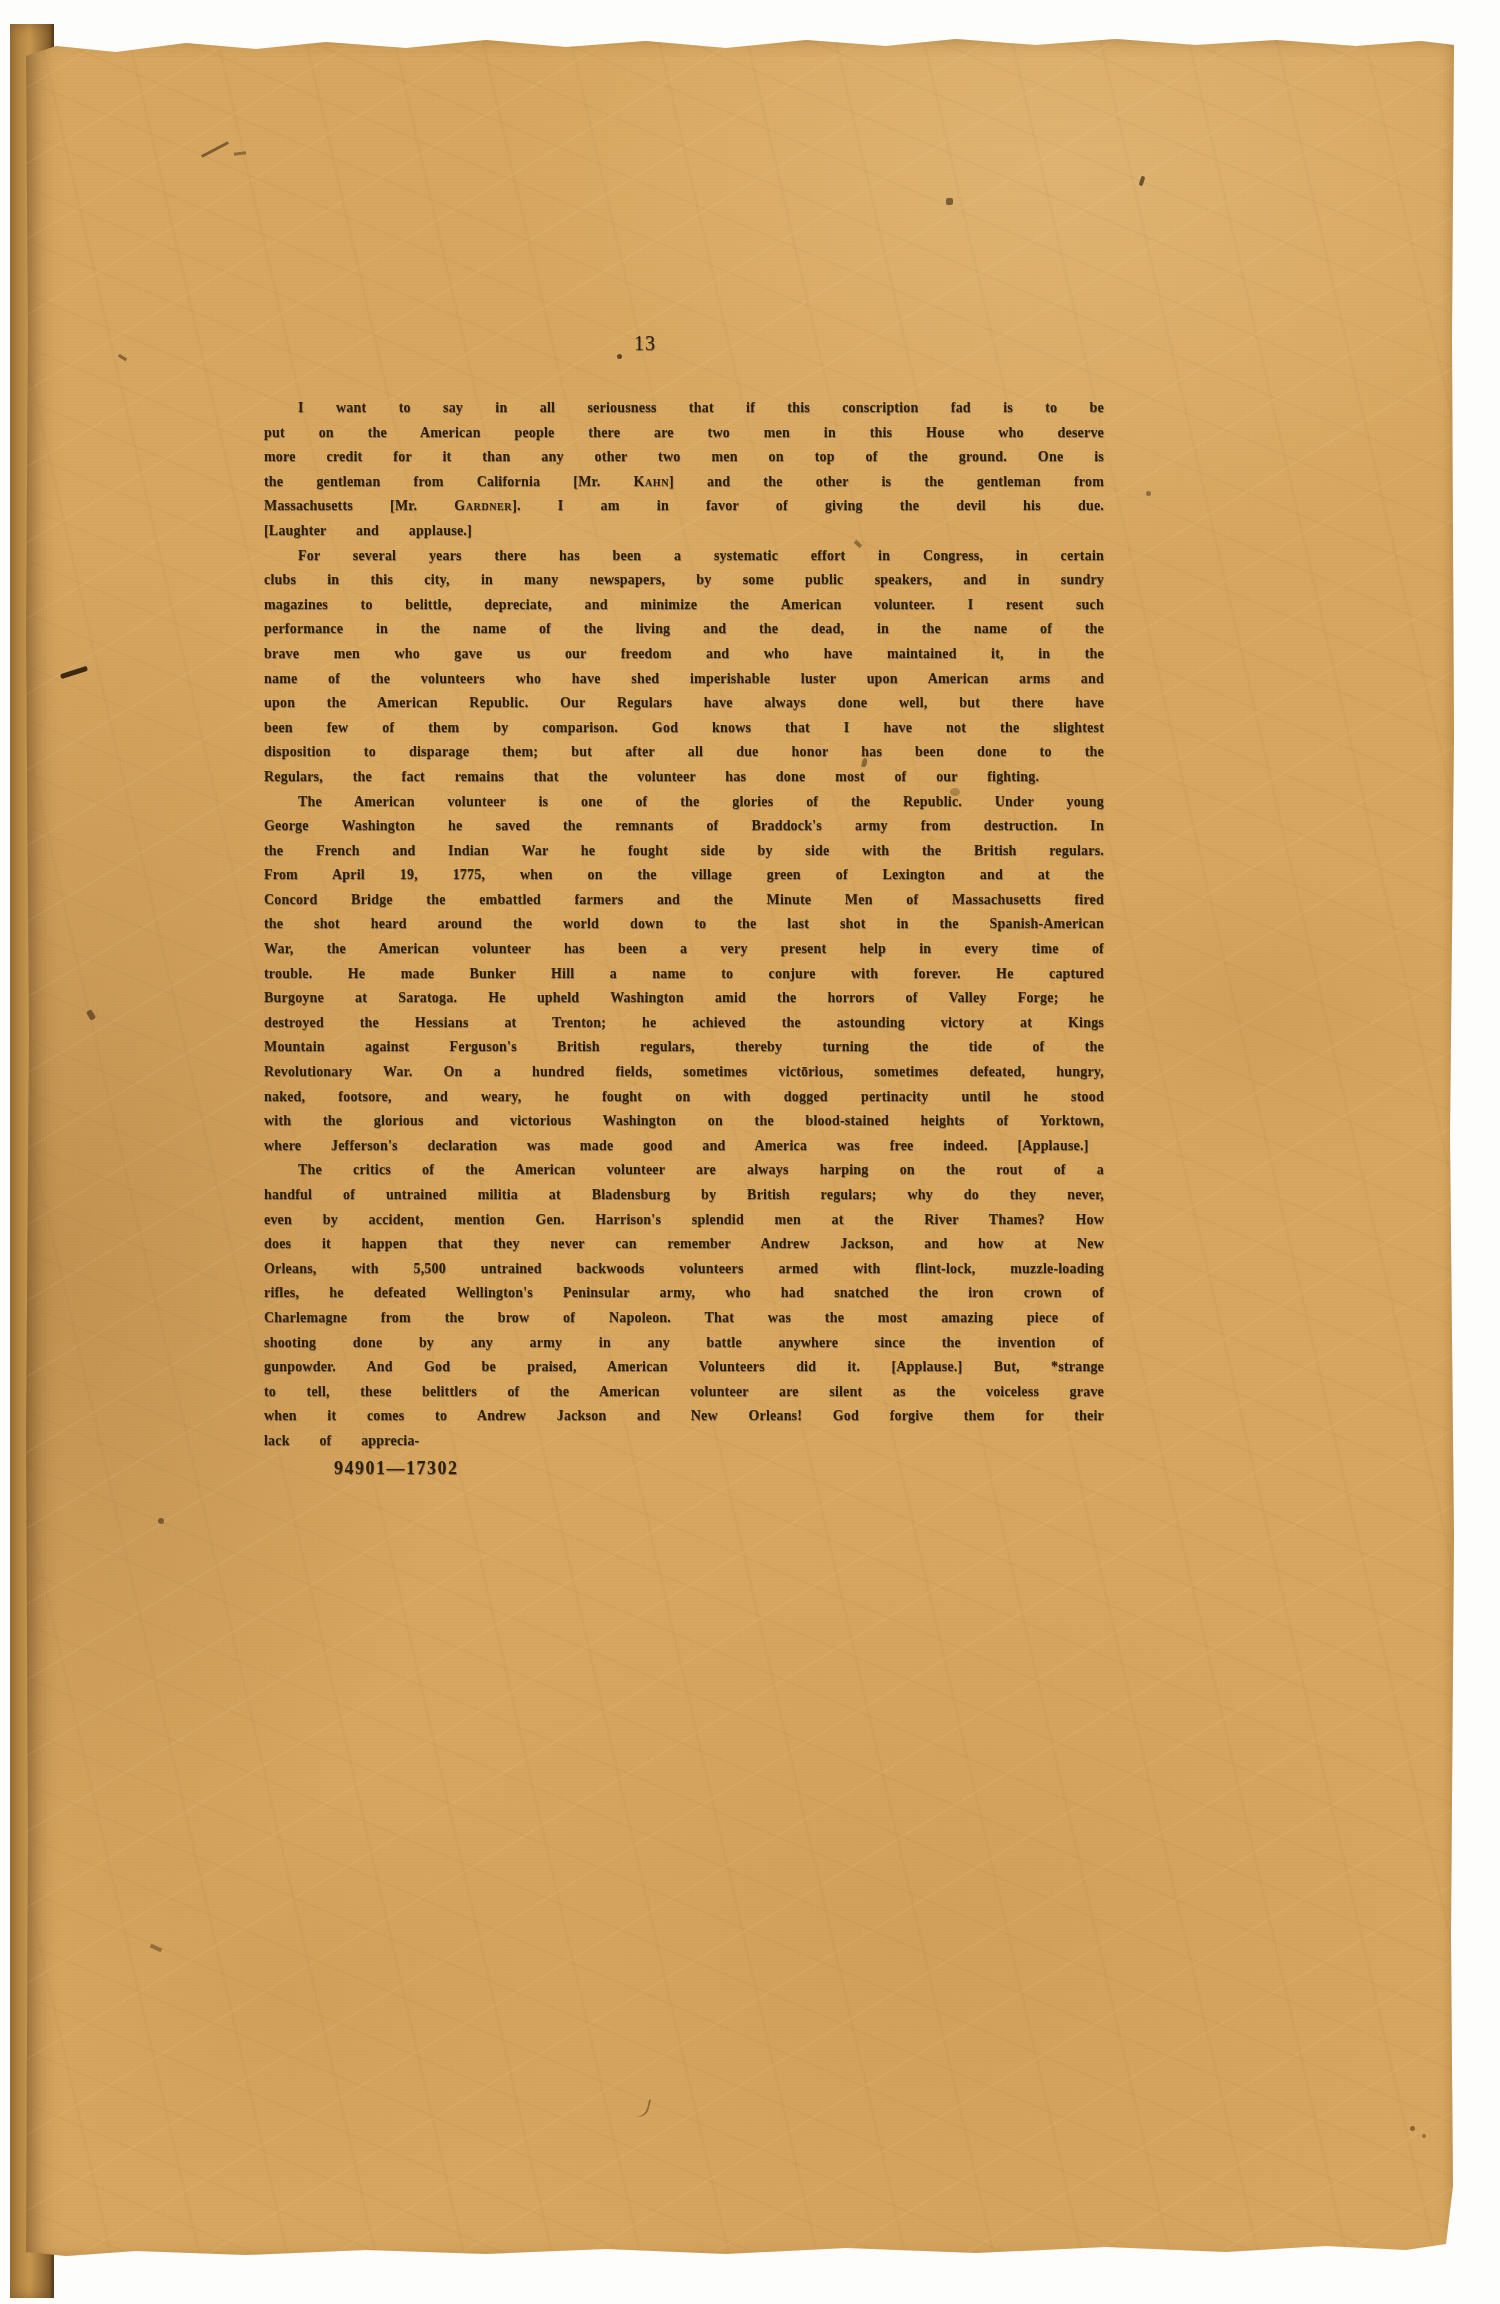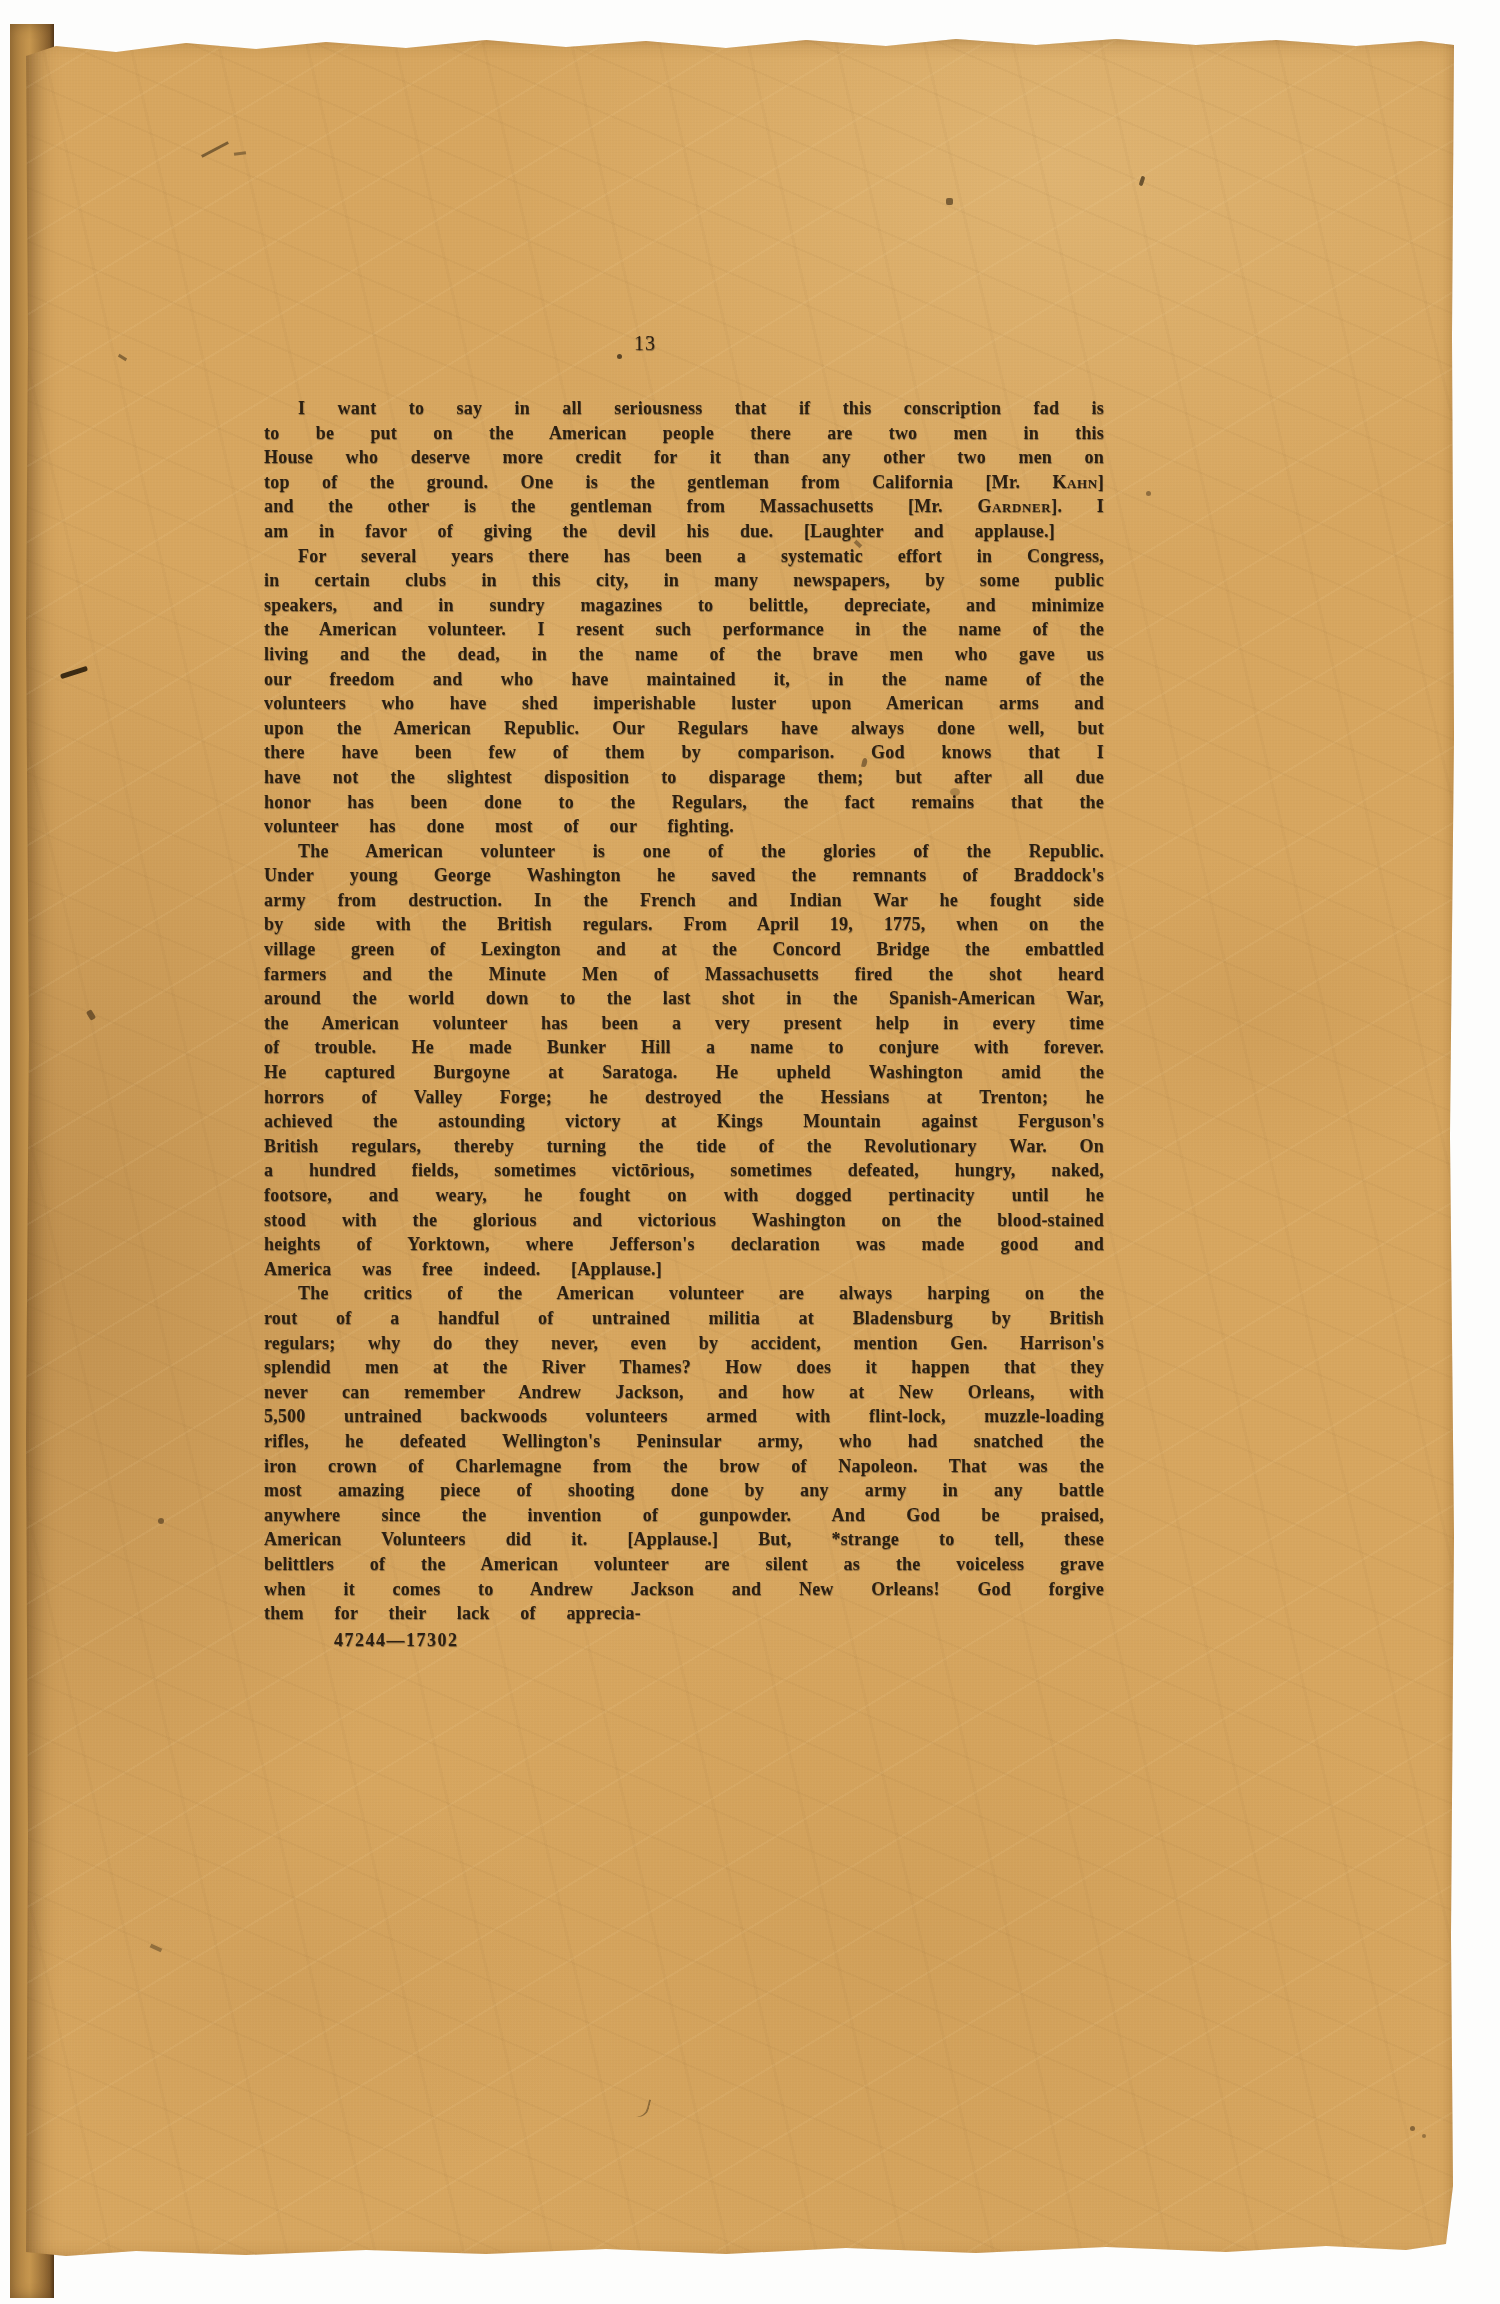--- a/index.html
+++ b/index.html
@@ -52,21 +52,21 @@
 
   .page-number{
     position:absolute;left:608px;top:296px;
     font-size:20px;font-weight:normal;letter-spacing:1px;color:#2b1f12;
     text-shadow:.4px .5px .8px rgba(43,31,18,.55);
   }
 
   .text-block{position:absolute;left:238px;top:360px;width:840px;}
   .text-block p{
     margin:0;text-indent:34px;text-align:justify;
-    font-size:18px;line-height:24.6px;font-weight:bold;color:#2b1f12;
+    font-size:14px;line-height:24.6px;font-weight:bold;color:#2b1f12;
     letter-spacing:.2px;word-spacing:26px;
     text-shadow:.4px .5px .8px rgba(43,31,18,.5);
   }
   .sc{font-variant:small-caps;letter-spacing:.6px;}
   .footer-num{
     margin:4px 0 0 70px;font-size:18px;font-weight:bold;color:#2b1f12;
     letter-spacing:1.5px;word-spacing:normal;
     text-shadow:.4px .5px .8px rgba(43,31,18,.5);
   }
 
@@ -81,21 +81,21 @@
 
   <div class="page">
 
     <div class="page-number">13</div>
 
     <div class="text-block">
       <p><span>I want to say in all seriousness that if this conscription fad is to be put on the American people there are two men in this House who deserve more credit for it than any other two men on top of the ground. One is the gentleman from California [Mr. </span><span class="sc">Kahn</span><span>] and the other is the gentleman from Massachusetts [Mr. </span><span class="sc">Gardner</span><span>]. I am in favor of giving the devil his due. [Laughter and applause.]</span></p>
       <p>For several years there has been a systematic effort in Congress, in certain clubs in this city, in many newspapers, by some public speakers, and in sundry magazines to belittle, depreciate, and minimize the American volunteer. I resent such performance in the name of the living and the dead, in the name of the brave men who gave us our freedom and who have maintained it, in the name of the volunteers who have shed imperishable luster upon American arms and upon the American Republic. Our Regulars have always done well, but there have been few of them by comparison. God knows that I have not the slightest disposition to disparage them; but after all due honor has been done to the Regulars, the fact remains that the volunteer has done most of our fighting.</p>
       <p>The American volunteer is one of the glories of the Republic. Under young George Washington he saved the remnants of Braddock's army from destruction. In the French and Indian War he fought side by side with the British regulars. From April 19, 1775, when on the village green of Lexington and at the Concord Bridge the embattled farmers and the Minute Men of Massachusetts fired the shot heard around the world down to the last shot in the Spanish-American War, the American volunteer has been a very present help in every time of trouble. He made Bunker Hill a name to conjure with forever. He captured Burgoyne at Saratoga. He upheld Washington amid the horrors of Valley Forge; he destroyed the Hessians at Trenton; he achieved the astounding victory at Kings Mountain against Ferguson's British regulars, thereby turning the tide of the Revolutionary War. On a hundred fields, sometimes victōrious, sometimes defeated, hungry, naked, footsore, and weary, he fought on with dogged pertinacity until he stood with the glorious and victorious Washington on the blood-stained heights of Yorktown, where Jefferson's declaration was made good and America was free indeed. [Applause.]</p>
       <p>The critics of the American volunteer are always harping on the rout of a handful of untrained militia at Bladensburg by British regulars; why do they never, even by accident, mention Gen. Harrison's splendid men at the River Thames? How does it happen that they never can remember Andrew Jackson, and how at New Orleans, with 5,500 untrained backwoods volunteers armed with flint-lock, muzzle-loading rifles, he defeated Wellington's Peninsular army, who had snatched the iron crown of Charlemagne from the brow of Napoleon. That was the most amazing piece of shooting done by any army in any battle anywhere since the invention of gunpowder. And God be praised, American Volunteers did it. [Applause.] But, *strange to tell, these belittlers of the American volunteer are silent as the voiceless grave when it comes to Andrew Jackson and New Orleans! God forgive them for their lack of apprecia-</p>
-      <div class="footer-num">47244—17302</div>
+      <div class="footer-num">94901—17302</div>
     </div>
 
     <div class="mark" style="left:174px;top:112px;width:30px;height:3px;background:rgba(92,70,38,.75);transform:rotate(-28deg);"></div>
     <div class="mark" style="left:208px;top:116px;width:12px;height:3px;background:rgba(92,70,38,.6);transform:rotate(-8deg);"></div>
     <div class="mark" style="left:92px;top:320px;width:9px;height:3px;background:rgba(80,60,30,.6);transform:rotate(32deg);"></div>
     <div class="mark" style="left:34px;top:634px;width:28px;height:5px;background:#3c2b13;transform:rotate(-18deg);border-radius:2px;"></div>
     <div class="mark" style="left:591px;top:318px;width:5px;height:5px;background:rgba(60,44,22,.8);border-radius:50%;"></div>
     <div class="mark" style="left:1114px;top:140px;width:4px;height:10px;background:rgba(60,44,22,.7);transform:rotate(18deg);border-radius:2px;"></div>
     <div class="mark" style="left:920px;top:162px;width:7px;height:7px;background:rgba(70,50,25,.65);border-radius:2px;"></div>
     <div class="mark" style="left:828px;top:506px;width:8px;height:4px;background:rgba(70,50,25,.5);transform:rotate(42deg);"></div>

